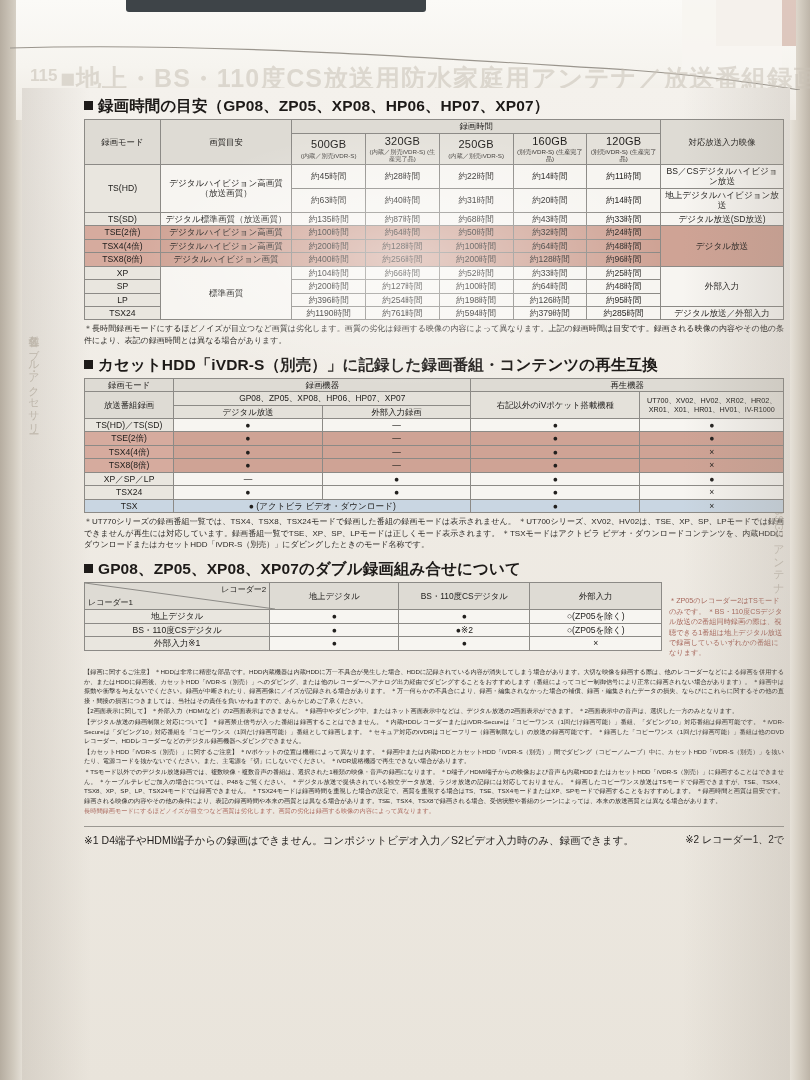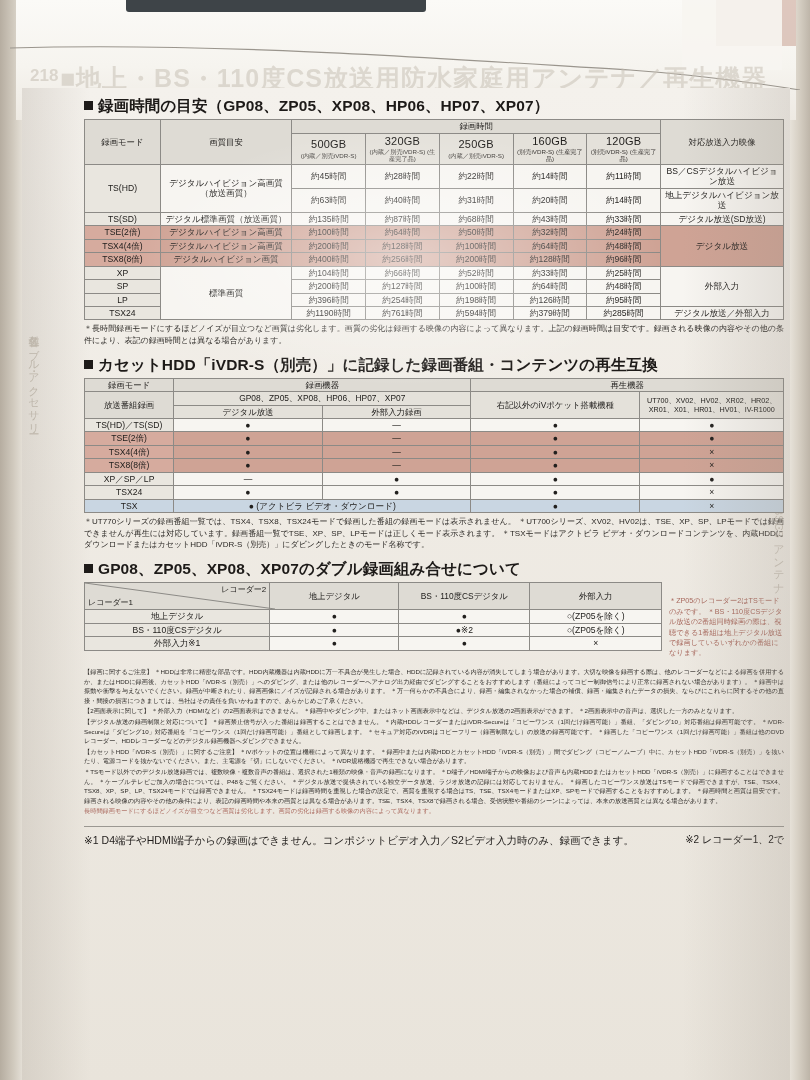--- a/index.html
+++ b/index.html
@@ -164,22 +164,22 @@
     <div class="corner-pink"></div>
     <div class="corner-white"></div>
   </div>
 
   <div class="top-curl">
     <svg width="790" height="46" viewBox="0 0 790 46">
       <path d="M0 4 C 200 -2, 420 14, 620 26 C 690 31, 740 38, 790 46" fill="none" stroke="#9a958d" stroke-width="1.1"></path>
     </svg>
   </div>
 
-  <div class="ghost-num">218</div>
-  <div class="ghost">■地上・BS・110度CS放送用防水家庭用アンテナ／再生機器</div>
+  <div class="ghost-num">115</div>
+  <div class="ghost">■地上・BS・110度CS放送用防水家庭用アンテナ／放送番組録画</div>
 
   <div class="sheet">
 
     <div class="side-ghost">各種ケーブル・アクセサリー</div>
     <div class="side-ghost2">BS・CSアンテナ</div>
 
     <div class="content">
 
       <h2 class="sec">
         <span class="sq"></span><span>録画時間の目安（GP08、ZP05、XP08、HP06、HP07、XP07）</span>

